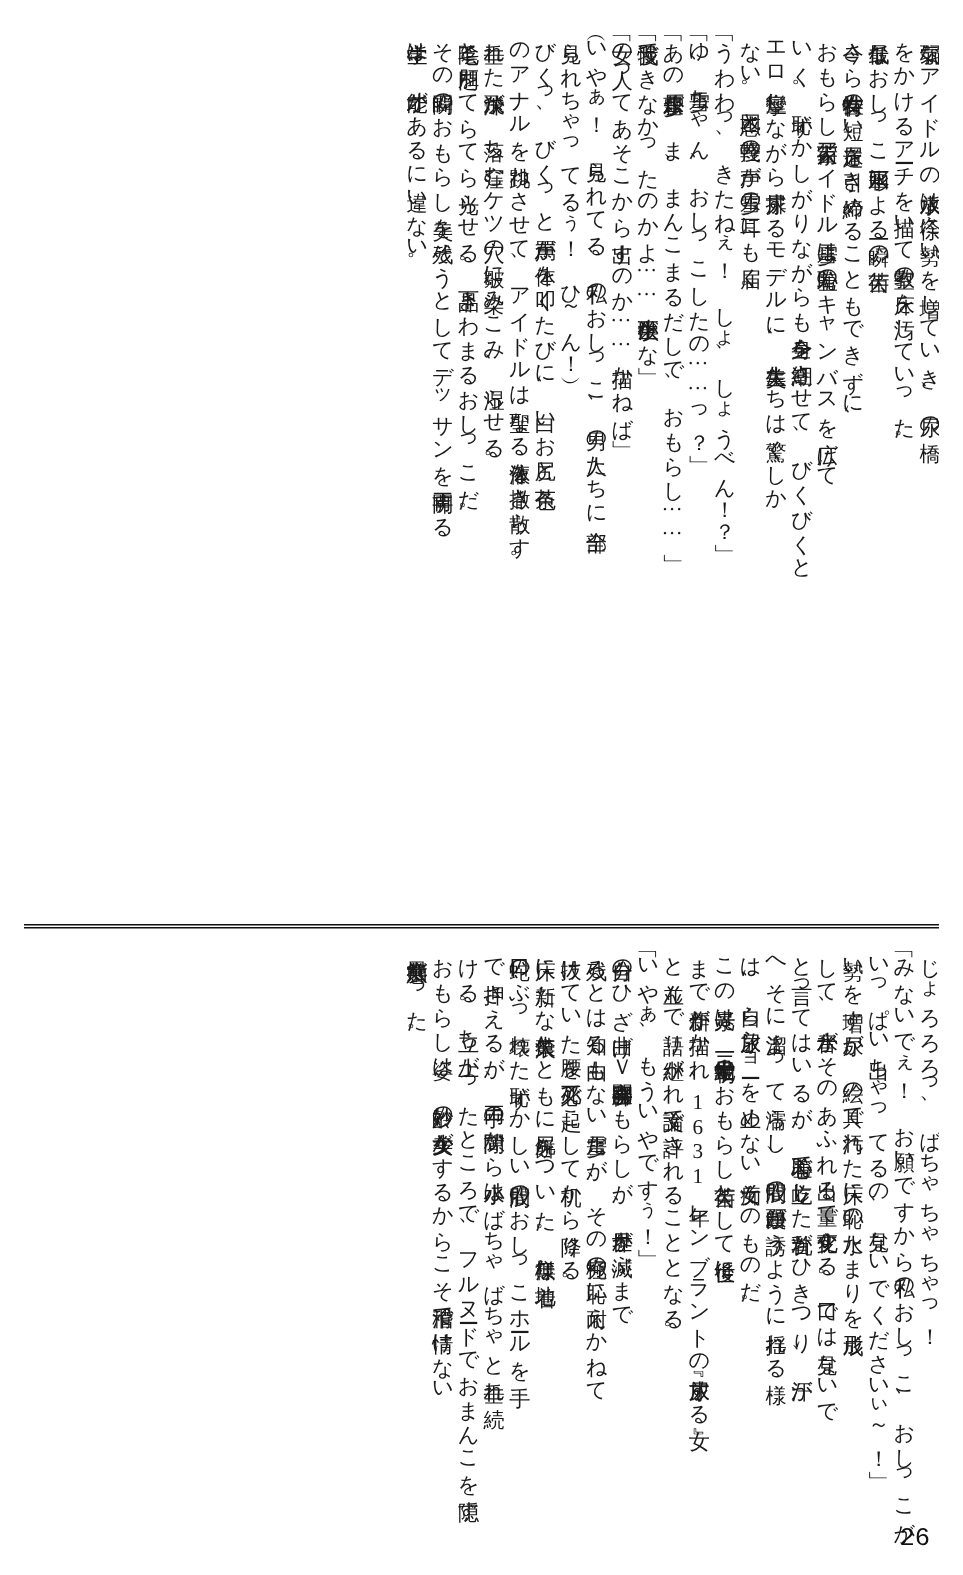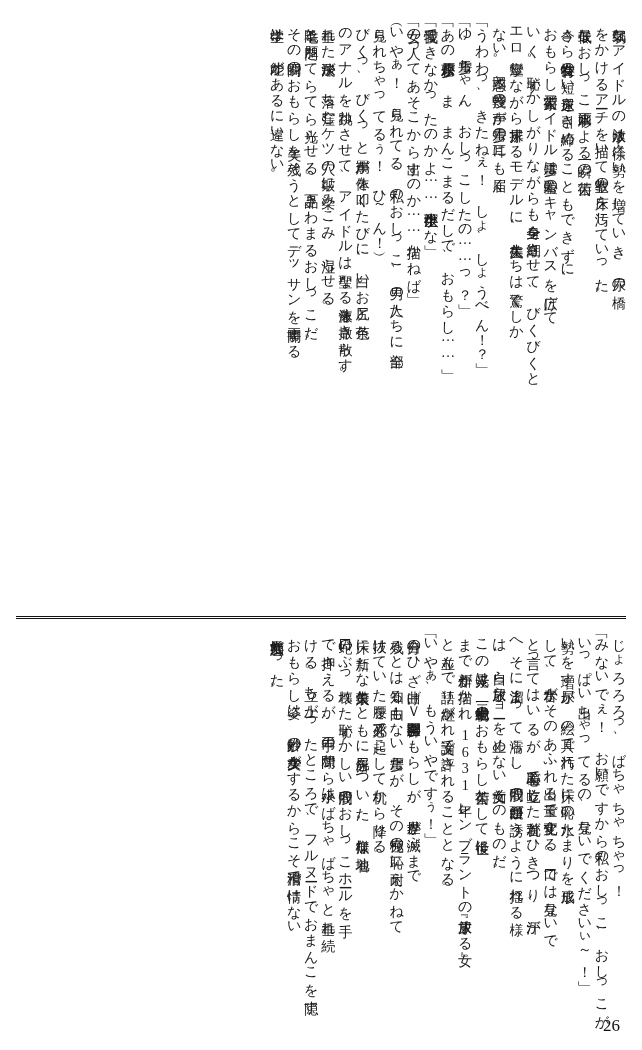--- a/index.html
+++ b/index.html
@@ -57,21 +57,21 @@
     margin-left: 3.0px;
     height: 100%;
   }
   .top-section .line { font-size: 14.1px; line-height: 1.0; }
   .bottom-section .line { font-size: 14.1px; line-height: 1.0; }
   .page-number {
     position: absolute;
     right: 22px;
     bottom: 14px;
     font-size: 17px;
-    font-family: Liberation Serif, serif;
+    font-family: Liberation Mono, monospace;
     color: #111;
   }
 </style>
 </head>
 <body>
 
 <div class="page">
 
   <div class="top-section">
     <div class="lines">

